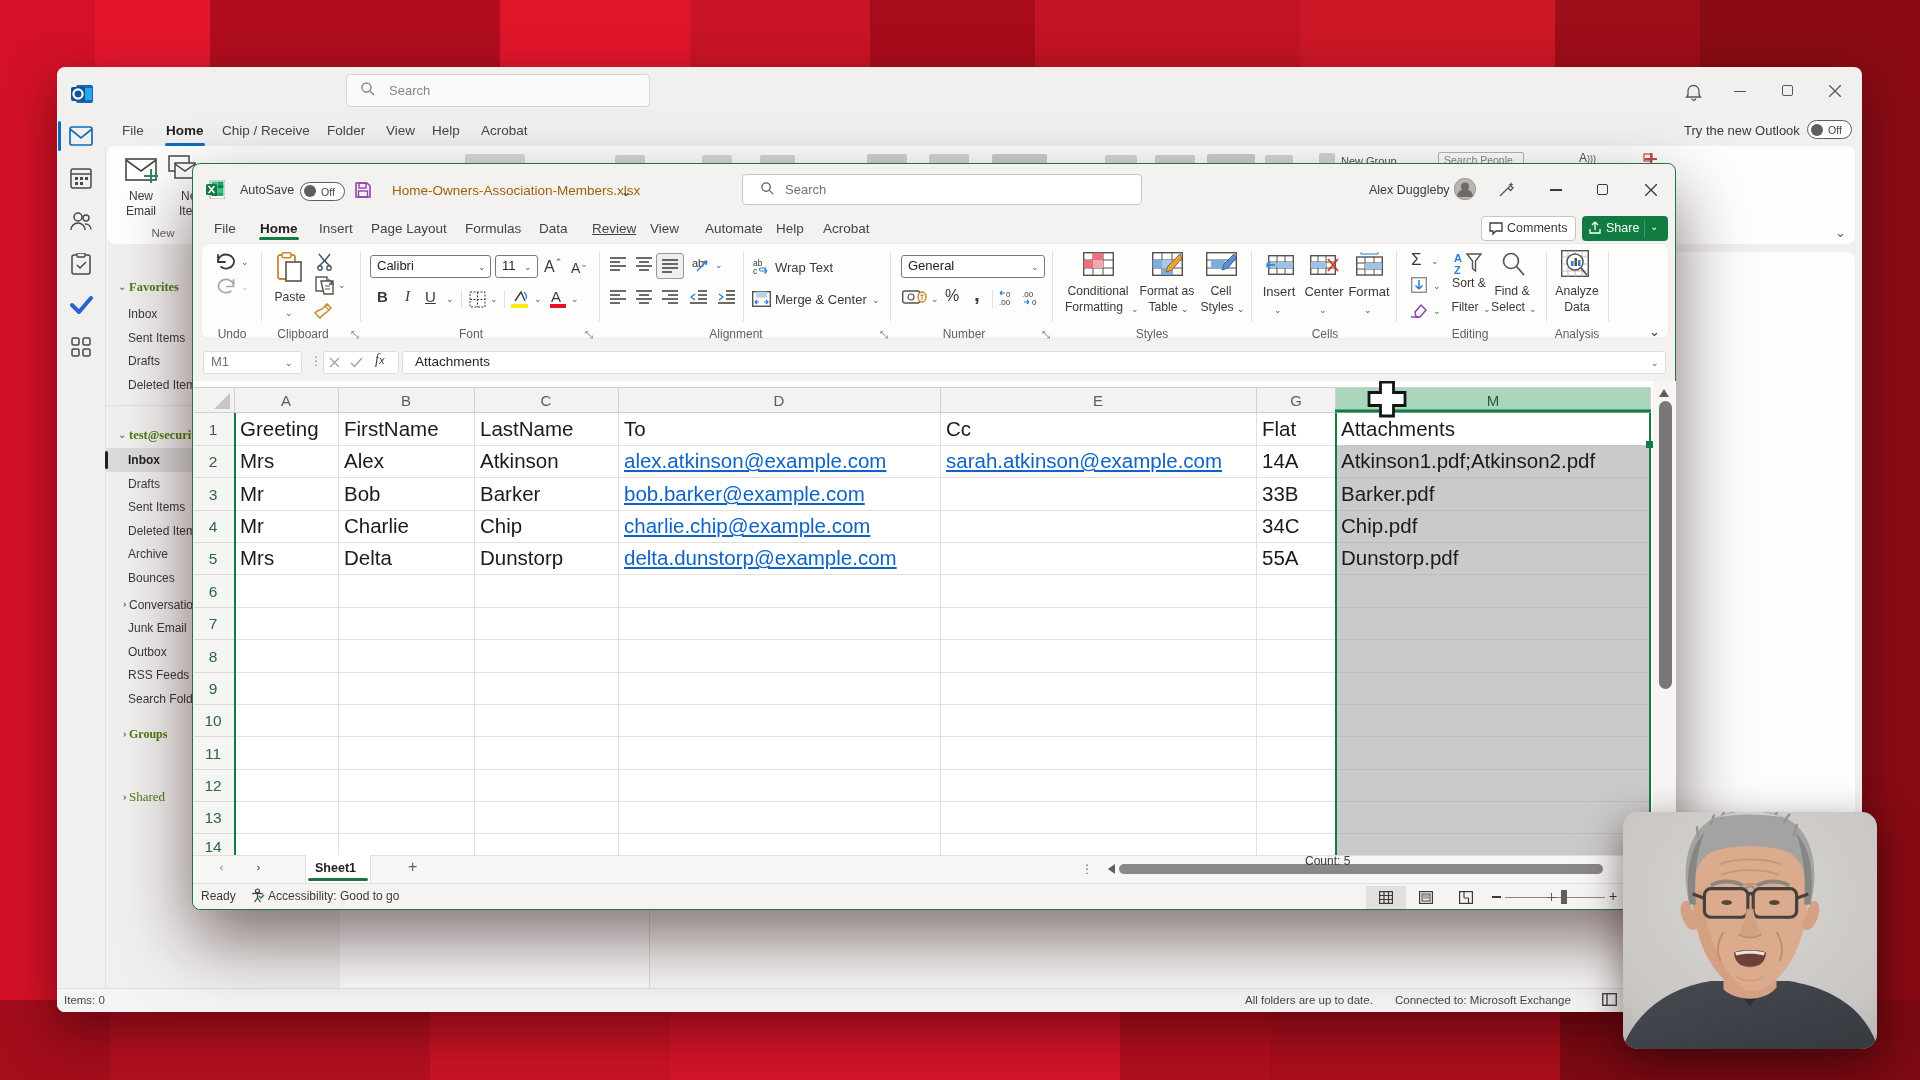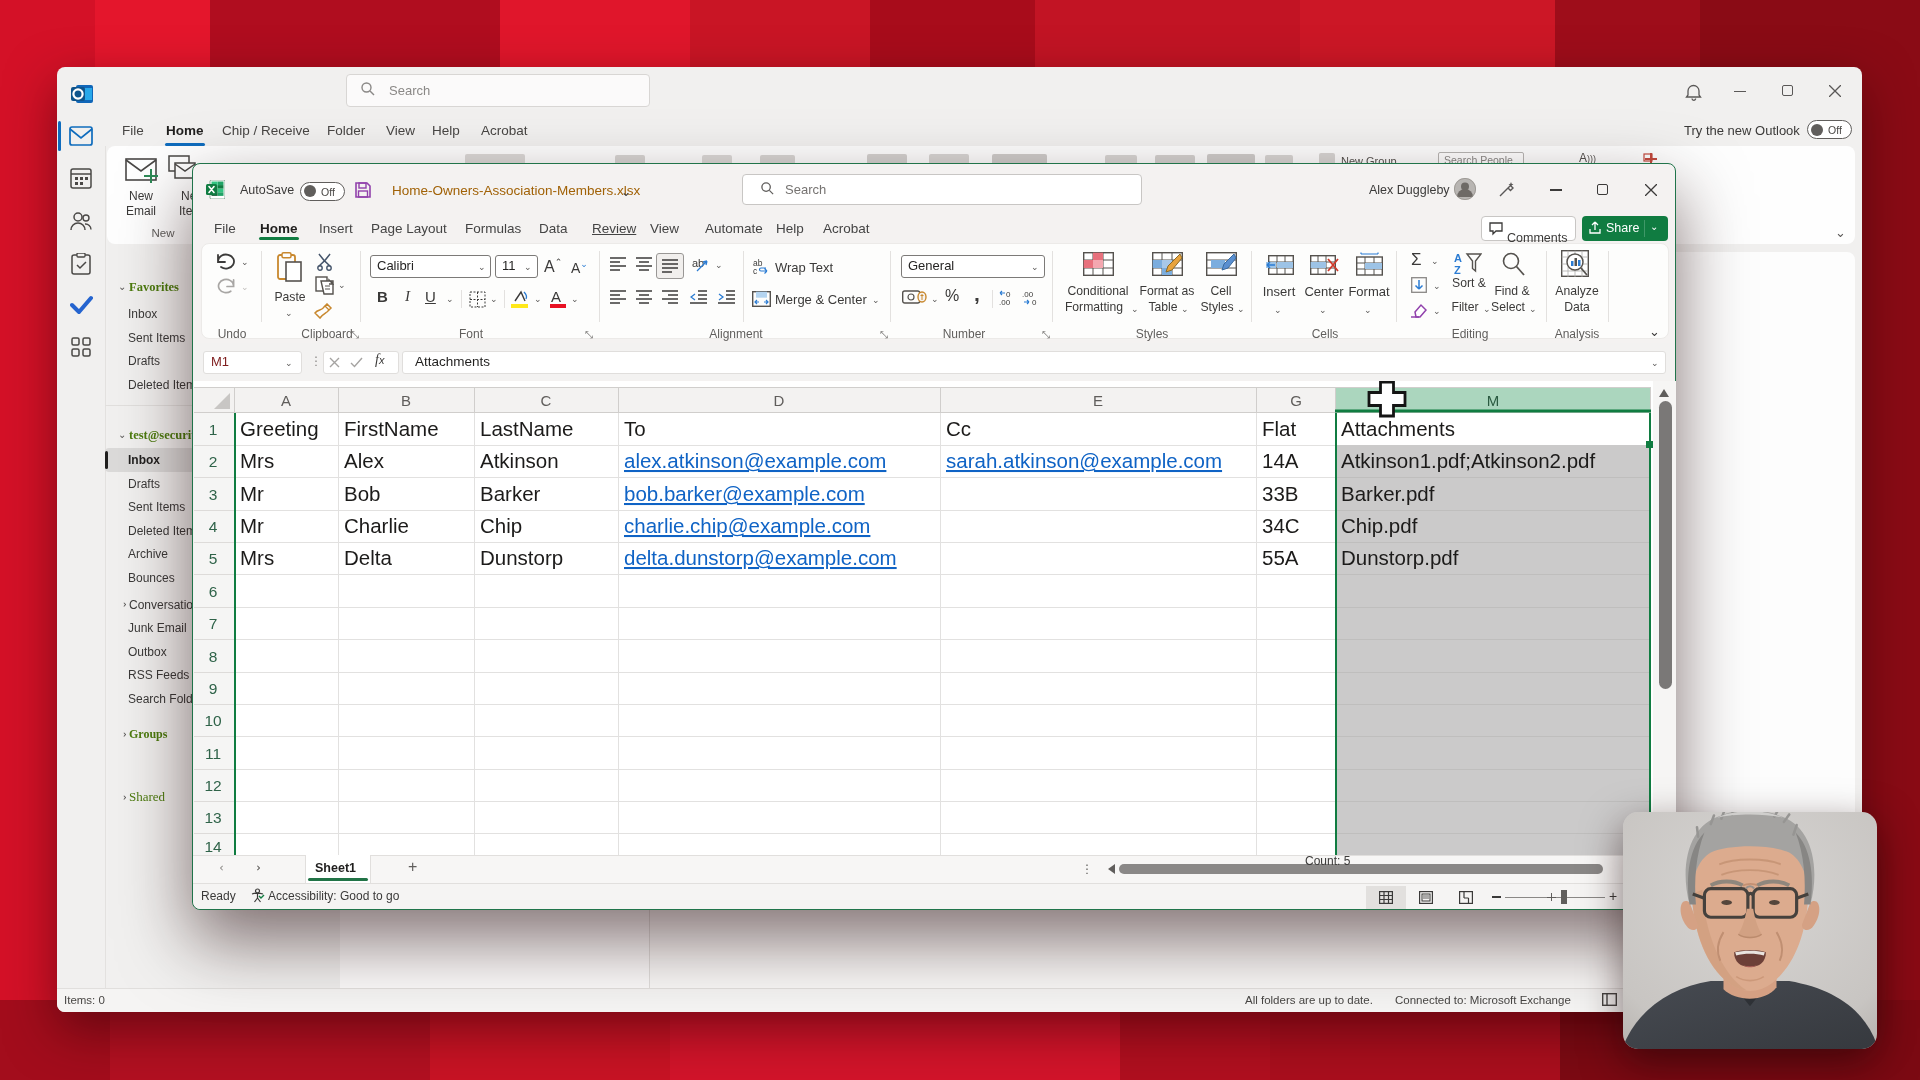--- a/index.html
+++ b/index.html
@@ -287,21 +287,21 @@
   <div class="t" style="left:346px;top:57px;font-size:13.5px;color:#444;">Data</div>
   <div class="t" style="left:399px;top:57px;font-size:13.5px;color:#444;text-decoration:underline;">Review</div>
   <div class="t" style="left:457px;top:57px;font-size:13.5px;color:#444;">View</div>
   <div class="t" style="left:512px;top:57px;font-size:13.5px;color:#444;">Automate</div>
   <div class="t" style="left:583px;top:57px;font-size:13.5px;color:#444;">Help</div>
   <div class="t" style="left:630px;top:57px;font-size:13.5px;color:#444;">Acrobat</div>
   <div class="a" style="left:1288px;top:52px;width:95px;height:25px;background:#fff;border:1px solid #c8c6c4;border-radius:4px;">
     <svg class="a" style="left:7px;top:5px" width="14" height="14" viewBox="0 0 14 14">
           <path d="M1 1 h12 v8 h-6 l-3 3 v-3 h-3 Z" fill="none" stroke="#3b3a39" stroke-width="1.3"></path>
         </svg>
-    <div class="t" style="left:25px;top:4px;font-size:12.5px;color:#3b3a39;margin-top:10px;">Comments</div>
+    <div class="t" style="left:25px;top:4px;font-size:12.5px;color:#3b3a39;">Comments</div>
   </div>
   <div class="a" style="left:1389px;top:52px;width:86px;height:25px;background:#107c41;border-radius:4px;">
     <svg class="a" style="left:7px;top:5px" width="14" height="14" viewBox="0 0 14 14">
           <path d="M1 8 v4 h10 v-4 M6 9 V1 M6 1 L3 4 M6 1 L9 4" fill="none" stroke="#fff" stroke-width="1.3"></path>
         </svg>
     <div class="t" style="left:24px;top:4.5px;font-size:12.5px;color:#fff;">Share</div>
     <div class="a" style="left:62px;top:4px;width:1px;height:17px;background:#3f9868;"></div>
     <div class="chev" style="left:68px;top:5px;color:#fff;">⌄</div>
   </div>
 
@@ -310,21 +310,21 @@
       <div class="rsep" style="left:167px;"></div>
   <div class="rsep" style="left:406px;"></div>
       <div class="rsep" style="left:550px;"></div>
   <div class="rsep" style="left:697px;"></div>
       <div class="rsep" style="left:859px;"></div>
   <div class="rsep" style="left:1058px;"></div>
       <div class="rsep" style="left:1203px;"></div>
   <div class="rsep" style="left:1353px;"></div>
       <div class="rsep" style="left:1415px;"></div>
   <div class="rlbl" style="left:39px;">Undo</div>
-      <div class="rlbl" style="left:110px;margin-left:24px;">Clipboard</div>
+      <div class="rlbl" style="left:110px;">Clipboard</div>
   <div class="rlbl" style="left:278px;">Font</div>
       <div class="rlbl" style="left:543px;">Alignment</div>
   <div class="rlbl" style="left:771px;">Number</div>
       <div class="rlbl" style="left:959px;">Styles</div>
   <div class="rlbl" style="left:1132px;">Cells</div>
       <div class="rlbl" style="left:1277px;">Editing</div>
   <div class="rlbl" style="left:1384px;">Analysis</div>
   <div class="launch" style="left:158px;top:165px;">⤡</div>
   <div class="launch" style="left:392px;top:165px;">⤡</div>
   <div class="launch" style="left:687px;top:165px;">⤡</div>
@@ -554,21 +554,21 @@
     <rect x="10" y="11" width="2.5" height="5" fill="#2b7cd3"></rect>
         <rect x="13.5" y="8" width="2.5" height="8" fill="#55524e"></rect>
         <rect x="17" y="10" width="2.5" height="6" fill="#2b7cd3"></rect>
     <path d="M20 18 L26 25" stroke="#55524e" stroke-width="1.8"></path>
   </svg>
   <div class="btnlbl" style="left:1384px;top:120px;">Analyze</div>
   <div class="btnlbl" style="left:1384px;top:136px;">Data</div>
 
   <div class="a" style="left:0;top:179px;width:1482px;height:37px;background:#f3f2f1;"></div>
   <div class="a" style="left:10px;top:187px;width:99px;height:23px;background:#fff;border:1px solid #e0dedc;border-radius:3px;"></div>
-  <div class="t" style="left:18px;top:190px;font-size:13px;color:#7f1d1d;">M1</div>
+  <div class="t" style="left:18px;top:190px;font-size:13px;color:#737373;">M1</div>
   <div class="mchev" style="left:92px;top:194px;">⌄</div>
   <div class="t" style="left:117px;top:190px;font-size:12px;color:#8a8886;letter-spacing:0;">⋮</div>
   <div class="a" style="left:130px;top:187px;width:76px;height:23px;background:#fff;border:1px solid #e0dedc;border-radius:3px;"></div>
   <svg class="a" style="left:136px;top:193px" width="11" height="11" viewBox="0 0 11 11">
         <path d="M1 1 L10 10 M10 1 L1 10" stroke="#a5a3a1" stroke-width="1.4"></path>
       </svg>
   <svg class="a" style="left:157px;top:193px" width="13" height="11" viewBox="0 0 13 11">
         <path d="M1 6 L4.5 9.5 L12 1" fill="none" stroke="#a5a3a1" stroke-width="1.4"></path>
       </svg>
   <div class="t" style="left:182px;top:188px;font-size:14px;font-style:italic;font-family:'Liberation Serif',serif;color:#3b3a39;">f<span style="font-size:11px;">x</span></div>

